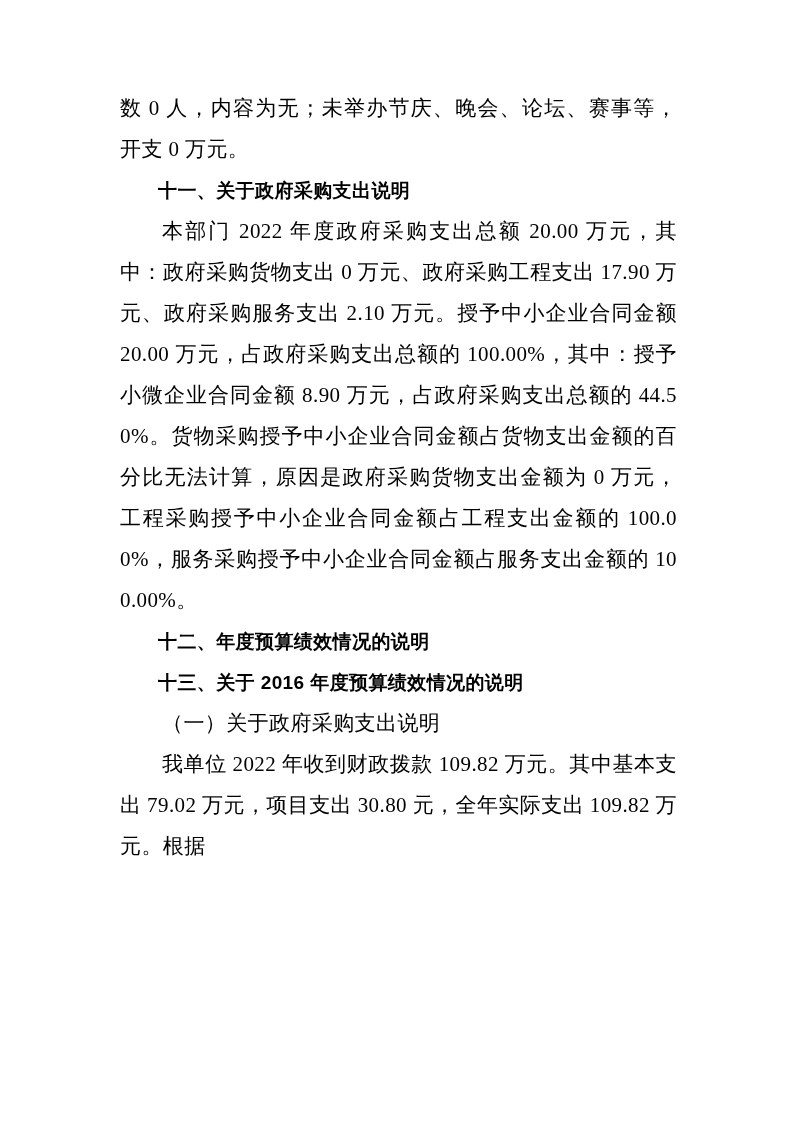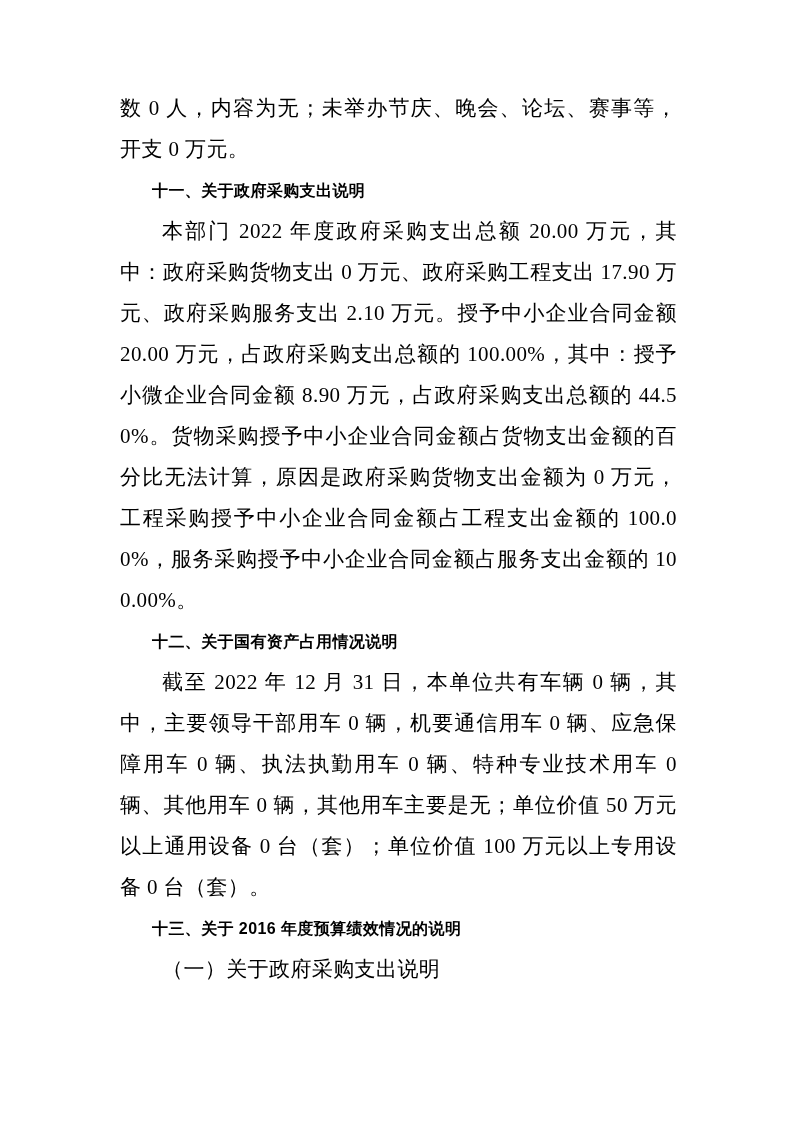--- a/index.html
+++ b/index.html
@@ -24,37 +24,37 @@
     text-indent: 2em;
     letter-spacing: 0.4px;
     word-break: break-all;
   }
   .para.no-indent {
     text-indent: 0;
   }
   .heading {
     font-family: "Liberation Sans", "DejaVu Sans", sans-serif;
     font-weight: bold;
-    font-size: 16px;
+    font-size: 19px;
     line-height: 41px;
     text-indent: 2em;
     letter-spacing: 0.4px;
   }
 </style>
 </head>
 <body>
 
 <div class="page">
   <p class="para no-indent">数 0 人，内容为无；未举办节庆、晚会、论坛、赛事等，开支 0 万元。</p>
 
   <h2 class="heading">十一、关于政府采购支出说明</h2>
 
   <p class="para">本部门 2022 年度政府采购支出总额 20.00 万元，其中：政府采购货物支出 0 万元、政府采购工程支出 17.90 万元、政府采购服务支出 2.10 万元。授予中小企业合同金额 20.00 万元，占政府采购支出总额的 100.00%，其中：授予小微企业合同金额 8.90 万元，占政府采购支出总额的 44.50%。货物采购授予中小企业合同金额占货物支出金额的百分比无法计算，原因是政府采购货物支出金额为 0 万元，工程采购授予中小企业合同金额占工程支出金额的 100.00%，服务采购授予中小企业合同金额占服务支出金额的 100.00%。</p>
 
-  <h2 class="heading">十二、关于国有资产占用情况说明</h2>
+  <h2 class="heading">十二、年度预算绩效情况的说明</h2>
 
-  <p class="para">截至 2022 年 12 月 31 日，本单位共有车辆 0 辆，其中，主要领导干部用车 0 辆，机要通信用车 0 辆、应急保障用车 0 辆、执法执勤用车 0 辆、特种专业技术用车 0 辆、其他用车 0 辆，其他用车主要是无；单位价值 50 万元以上通用设备 0 台（套）；单位价值 100 万元以上专用设备 0 台（套）。</p>
 
   <h2 class="heading">十三、关于 2016 年度预算绩效情况的说明</h2>
 
   <p class="para">（一）关于政府采购支出说明</p>
 
+  <p class="para">我单位 2022 年收到财政拨款 109.82 万元。其中基本支出 79.02 万元，项目支出 30.80 元，全年实际支出 109.82 万元。根据</p>
 </div>
 
 </body></html>

